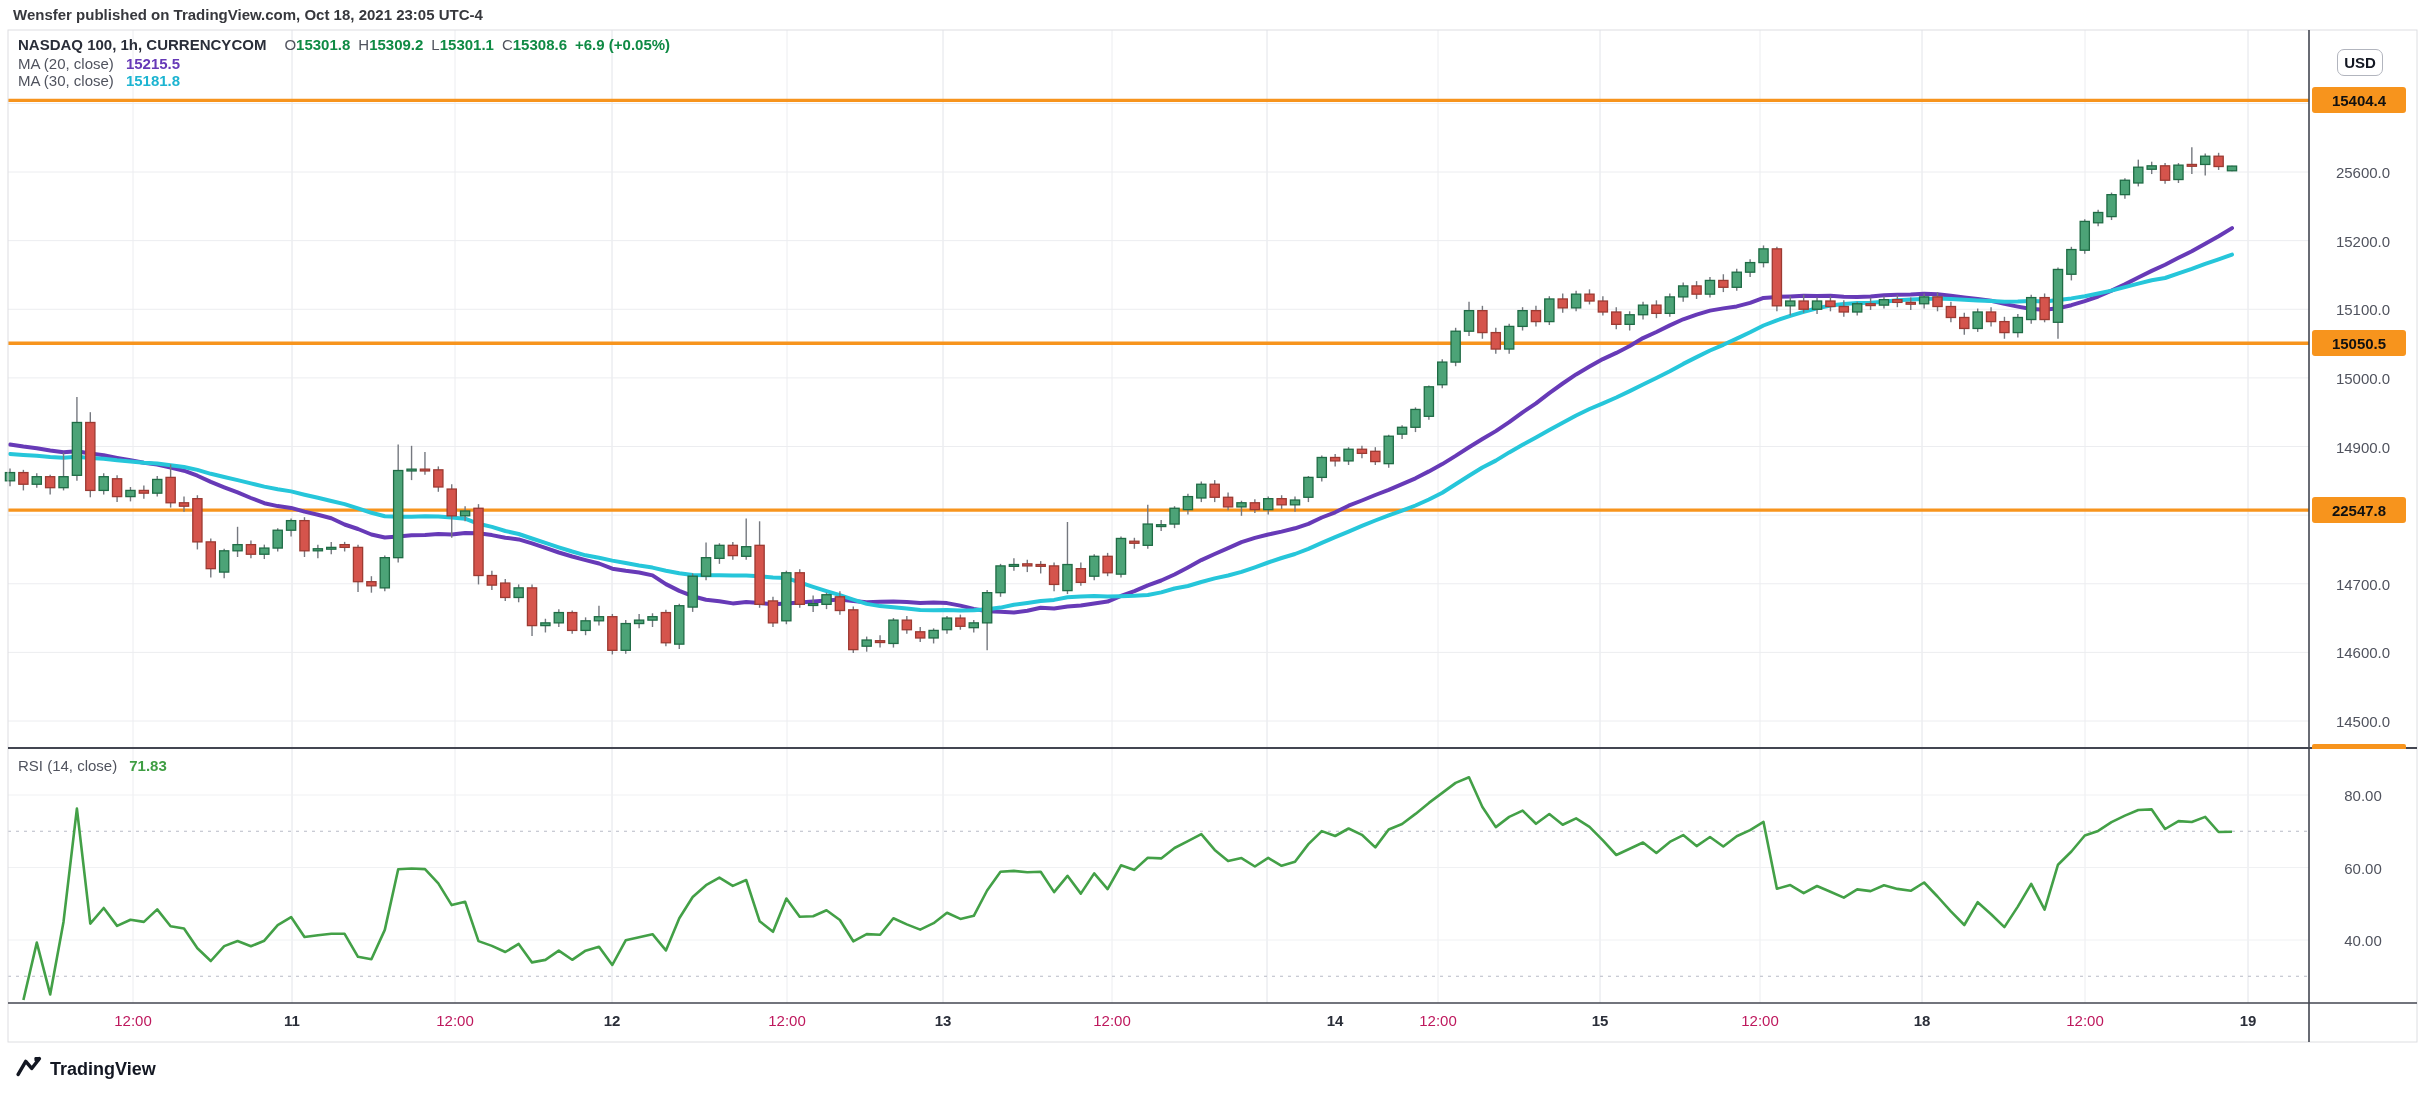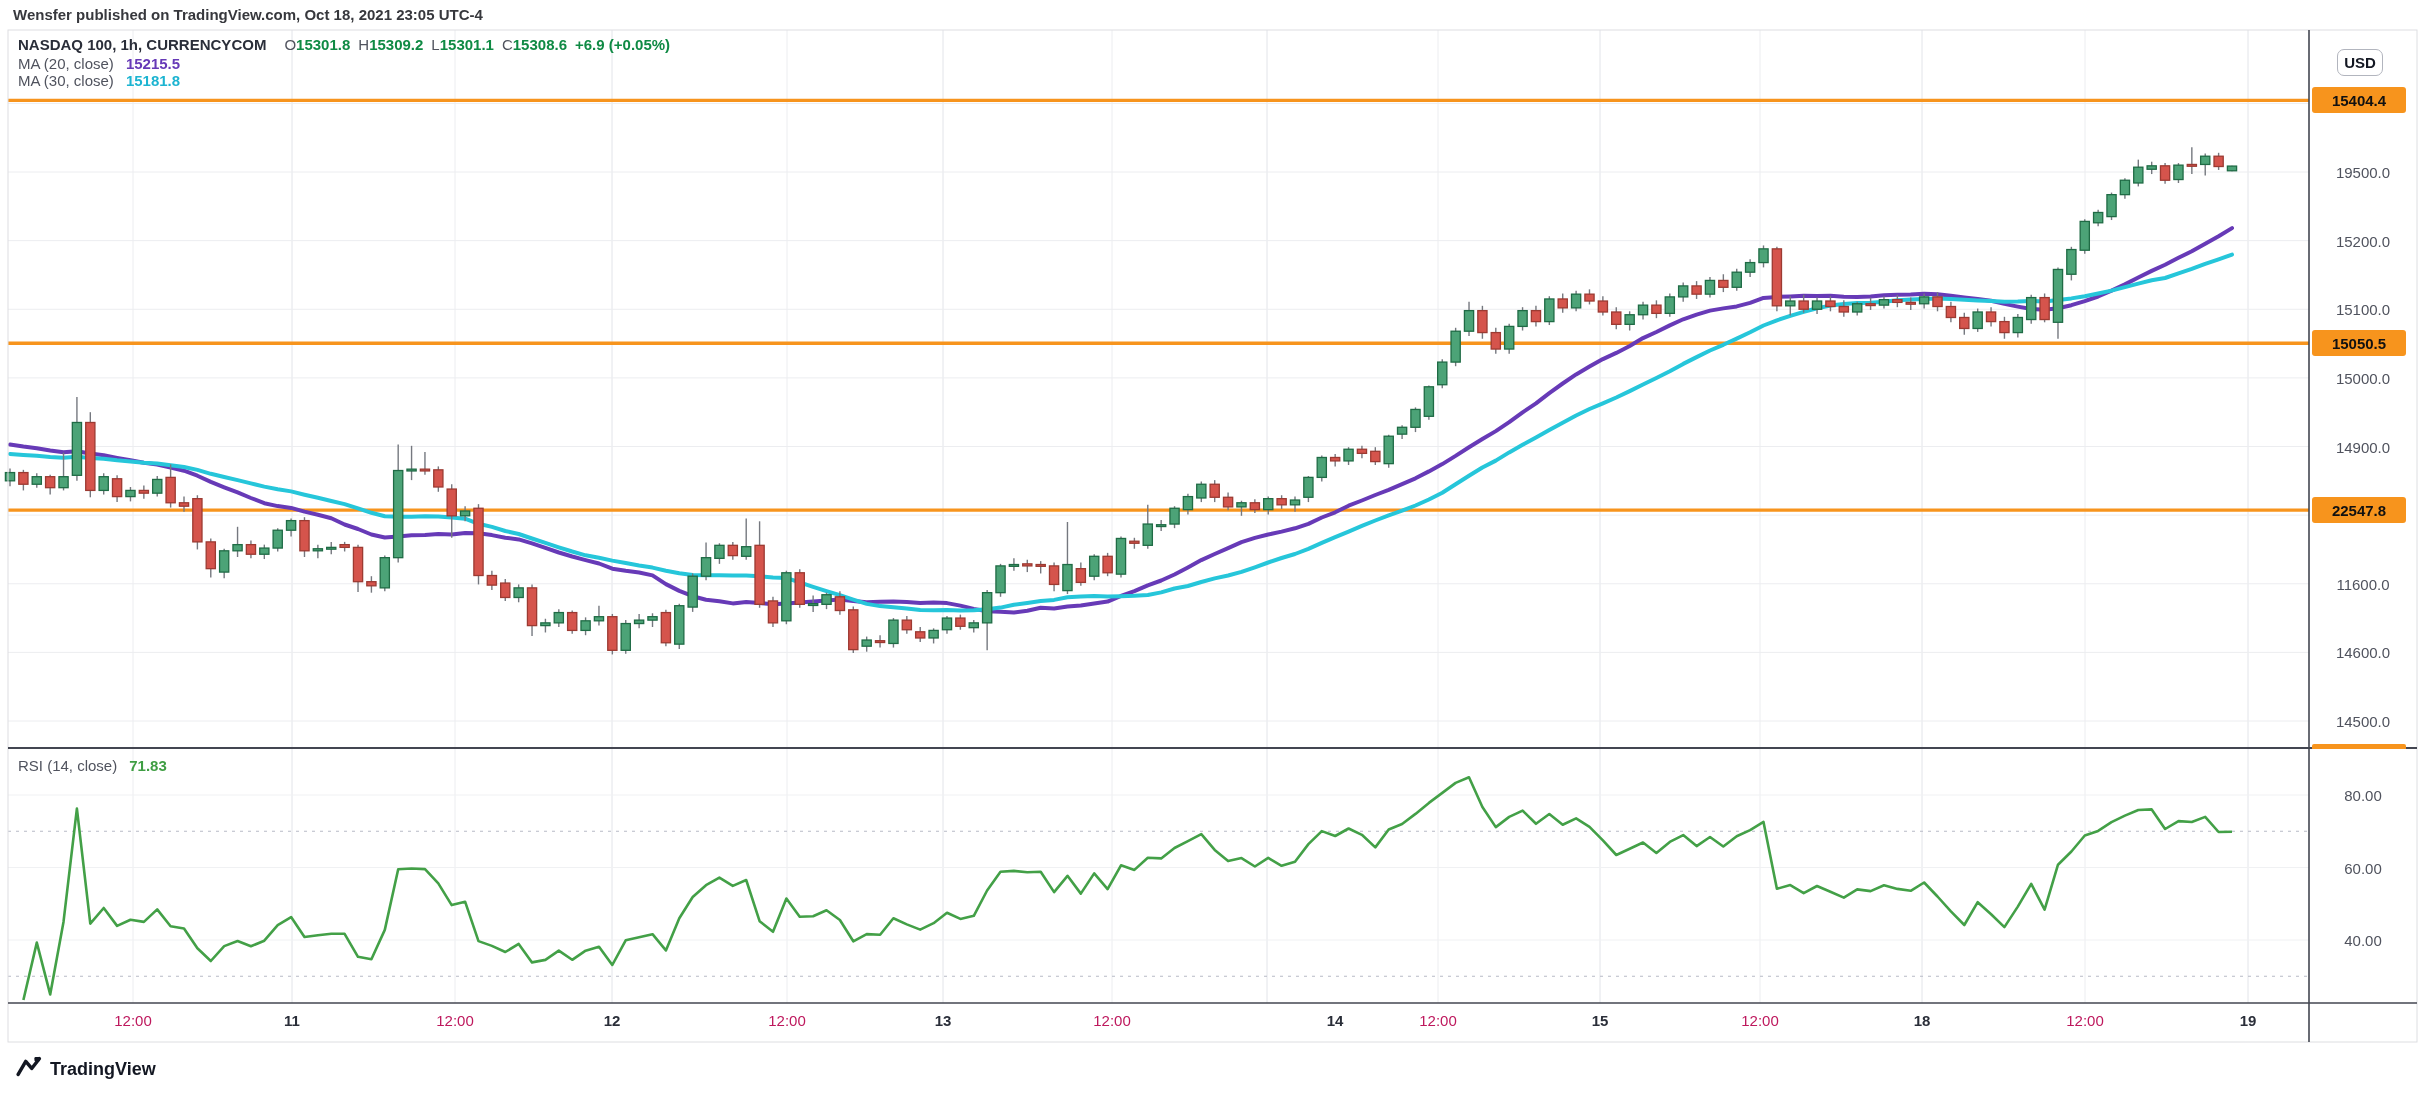--- a/index.html
+++ b/index.html
@@ -430,26 +430,26 @@
   <div id="price-axis"></div>
   <div id="time-axis"></div>
 
   <div class="tv-logo">
     <svg width="26" height="26" viewBox="0 0 24 24">
       <path d="M2 17 L9 5 L14.5 11.5 L21.5 2.5" fill="none" stroke="#131722" stroke-width="3.2" stroke-linecap="round" stroke-linejoin="round"></path>
       <rect x="17" y="1" width="5" height="4" rx="1" fill="#131722"></rect>
     </svg>
     <span class="txt">TradingView</span>
   </div>
-<div class="price-label" style="top: 172px;">19500.0</div>
+<div class="price-label" style="top: 172px;">25600.0</div>
     <div class="price-label" style="top: 240.625px;">15200.0</div>
     <div class="price-label" style="top: 309.25px;">15100.0</div>
     <div class="price-label" style="top: 377.875px;">15000.0</div>
     <div class="price-label" style="top: 446.5px;">14900.0</div>
-    <div class="price-label" style="top: 583.75px;">11600.0</div>
+    <div class="price-label" style="top: 583.75px;">14700.0</div>
     <div class="price-label" style="top: 652.375px;">14600.0</div>
     <div class="price-label" style="top: 721px;">14500.0</div>
     <div class="price-badge" style="top: 100.356px;">15404.4</div>
     <div class="price-badge" style="top: 343.219px;">15050.5</div>
     <div class="price-badge" style="top: 510.115px;">22547.8</div>
     <div class="price-label" style="top: 795px;">80.00</div>
     <div class="price-label" style="top: 867.5px;">60.00</div>
     <div class="price-label" style="top: 940px;">40.00</div>
     <div class="time-label" style="left: 133px;">12:00</div>
     <div class="time-label day" style="left: 292px;">11</div>

